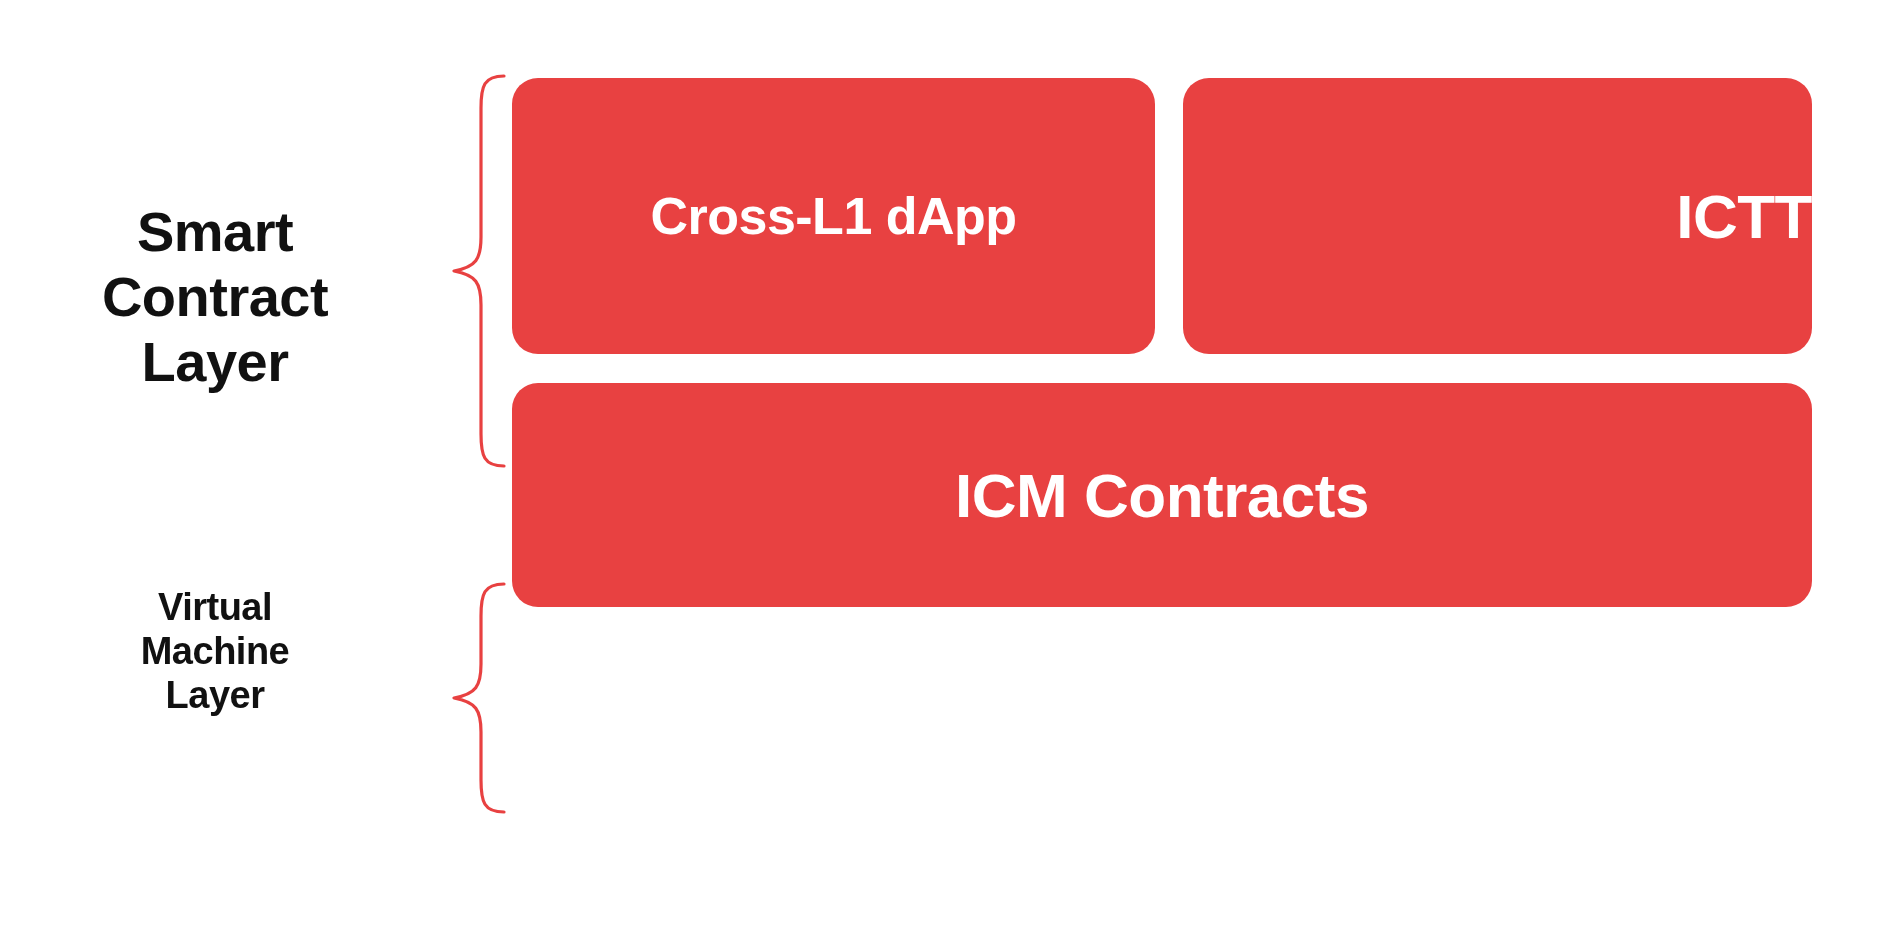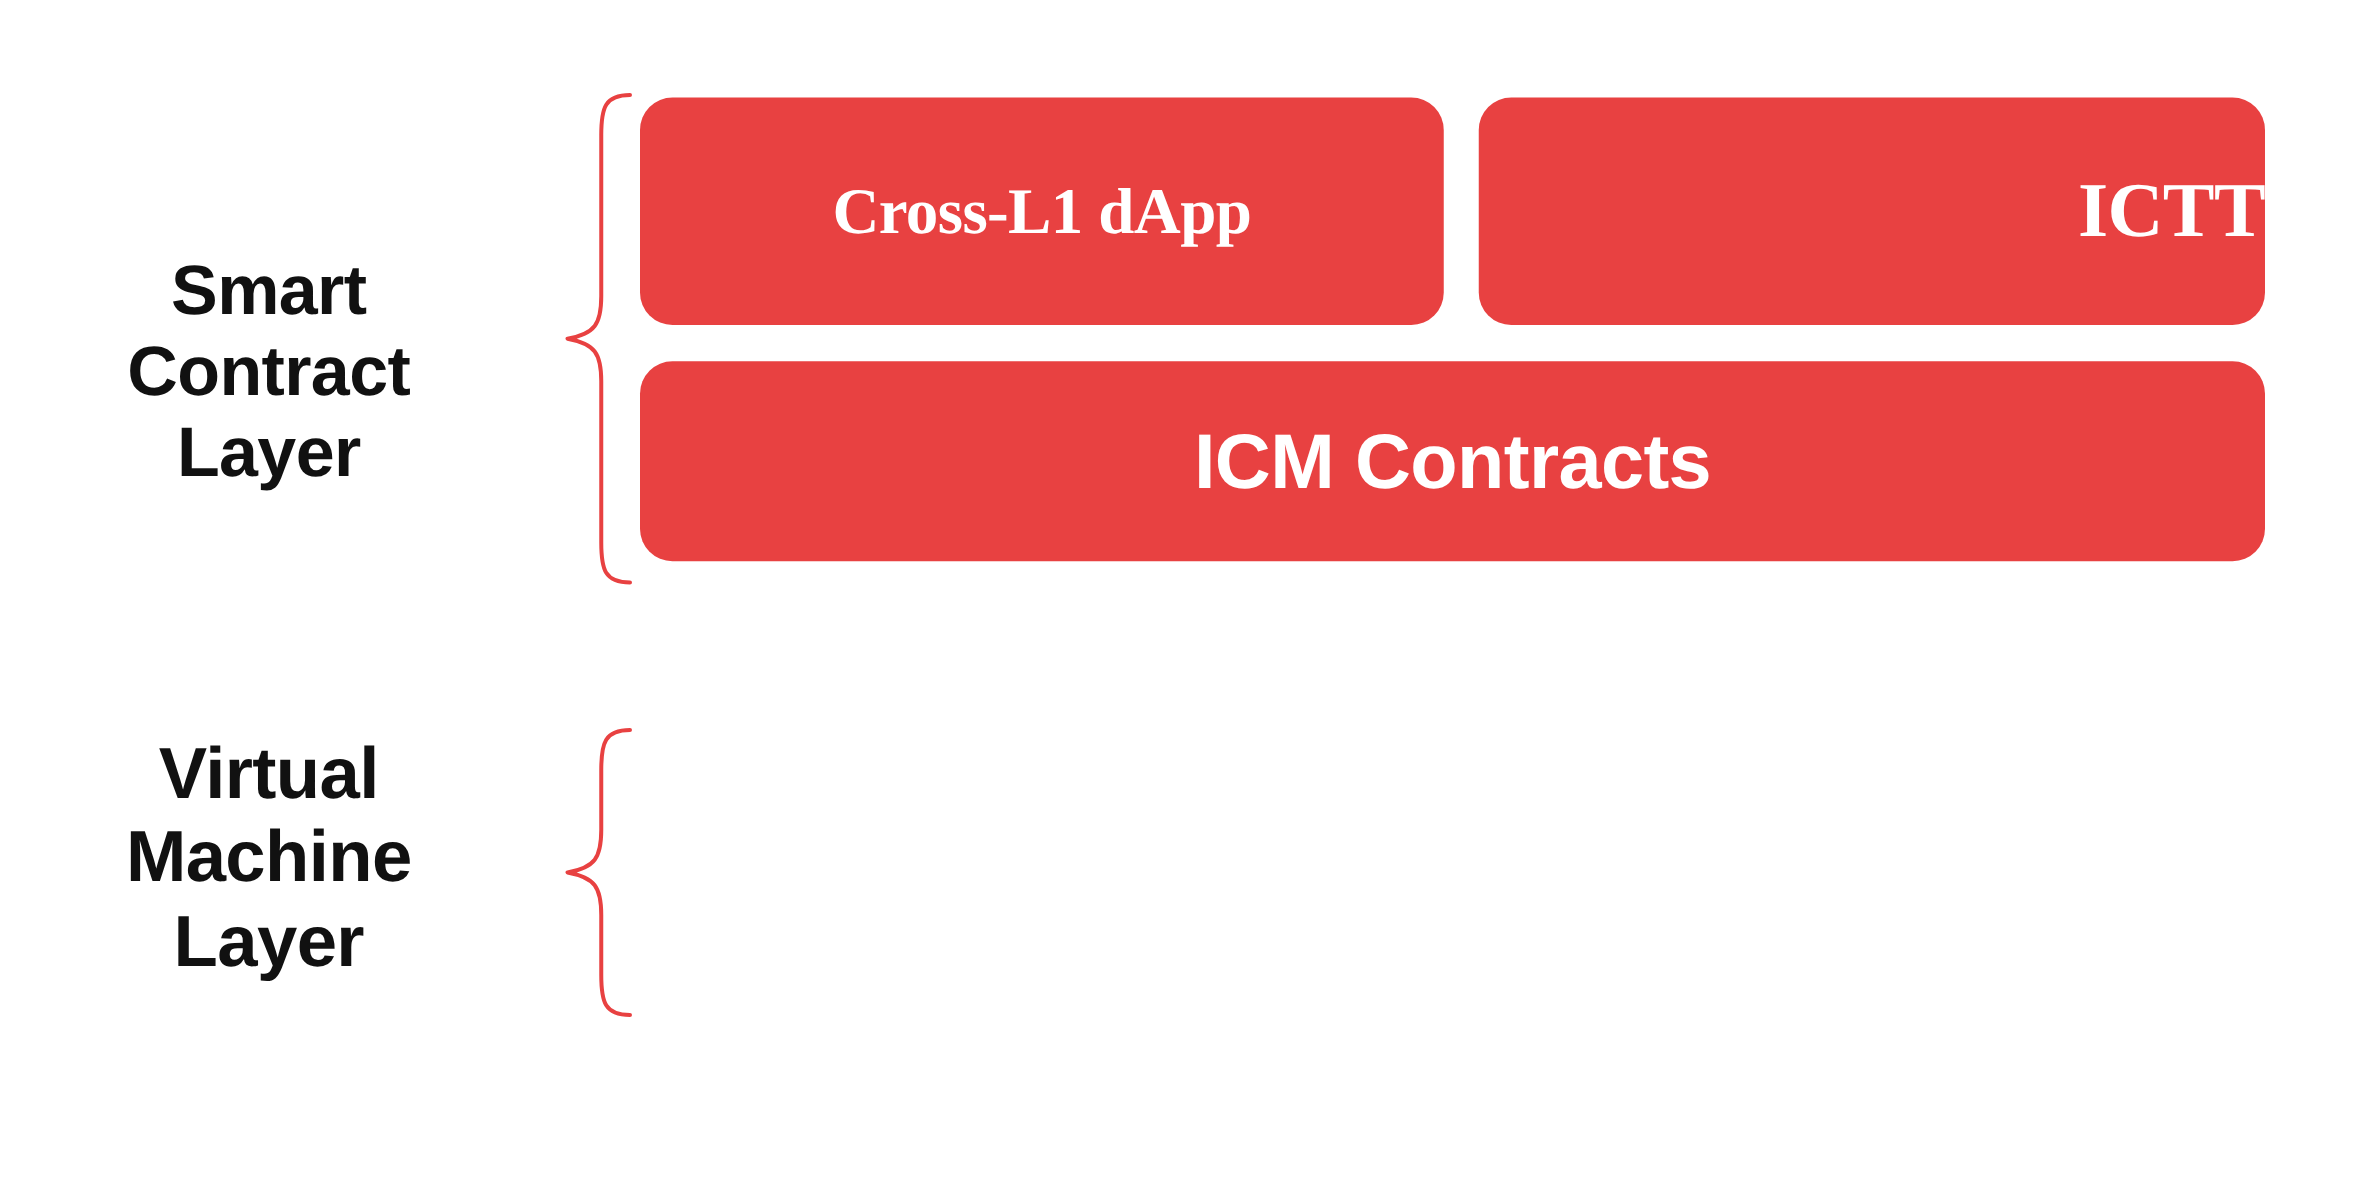--- a/index.html
+++ b/index.html
@@ -35,21 +35,21 @@
   .layer-label.smart {
     left: 60px;
     top: 200px;
     width: 310px;
     font-size: 56px;
   }
   .layer-label.vm {
     left: 60px;
     top: 585px;
     width: 310px;
-    font-size: 58px;
+    font-size: 38px;
   }
 
   
   .brace {
     position: absolute;
     left: 448px;
     width: 58px;
     pointer-events: none;
   }
   .brace.smart {
@@ -85,22 +85,22 @@
     background: #E84141;
     border-radius: 26px;
     display: flex;
     align-items: center;
     justify-content: center;
     color: #ffffff;
     font-weight: 700;
     letter-spacing: -0.5px;
     user-select: none;
   }
-  .box.tall-a { height: 182px; font-family: Liberation Serif, serif; }
-  .box.tall-b { height: 160px; }
+  .box.tall-a { height: 276px; }
+  .box.tall-b { height: 224px; }
   .box.tall-c { height: 222px; }
 
   .box.dapp {
     flex: 0 0 643px;
     font-size: 52px;
   }
   .box.ictt {
     flex: 1 1 auto;
     font-size: 62px;
     justify-content: flex-end;

